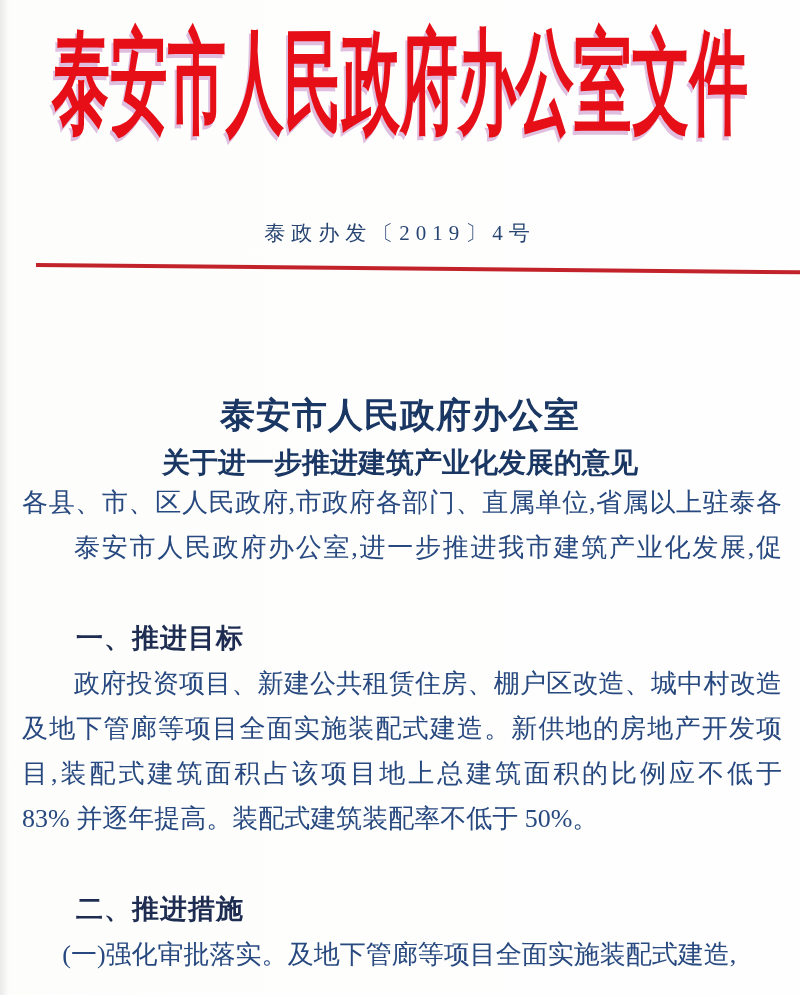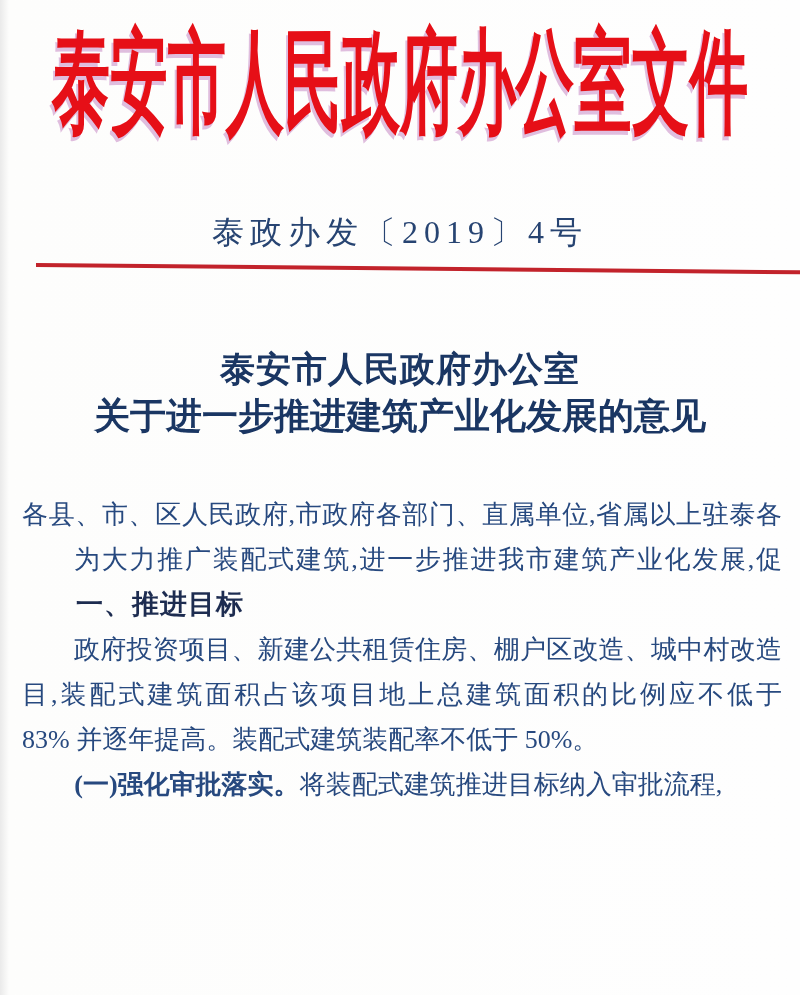--- a/index.html
+++ b/index.html
@@ -27,89 +27,92 @@
     white-space: nowrap;
     letter-spacing: 0px;
     transform: scale(1.0, 1.95);
     transform-origin: center center;
     text-shadow: -2px 2px 0 rgba(146, 26, 142, 0.28);
     font-family: "Liberation Serif", "DejaVu Serif", serif;
   }
   
   .docnum {
     position: absolute;
-    top: 211px; left: 0; width: 100%;
+    top: 219px; left: 0; width: 100%;
     text-align: center;
-    font-size: 32px;
+    font-size: 21px;
     letter-spacing: 6px;
     font-weight: 500;
   }
   
   .red-rule {
     position: absolute;
     top: 263px; left: 36px; right: -4px;
     height: 4px;
     transform: rotate(0.55deg);
     transform-origin: left center;
   }
   
   .title-block {
     position: absolute;
     top: 346px; left: 0; width: 100%;
     text-align: center;
     font-weight: bold;
     line-height: 47px;
   }
   .title-line1 { font-size: 35px; letter-spacing: 1px; }
-  .title-line2 { font-size: 36px; }
+  .title-line2 { font-size: 28px; }
   
   .doc-body {
     position: absolute;
-    top: 492px; left: 22px; right: 18px;
+    top: 480px; left: 22px; right: 18px;
     font-size: 26px;
     line-height: 45px;
   }
   .bline { min-height: 45px; }
   .jfull { text-align: justify; text-align-last: justify; }
   .ind2  { text-indent: 2em; }
   .ind15 { text-indent: 1.55em; }
   .heading {
     font-weight: bold;
     font-family: "Liberation Sans", "DejaVu Sans", sans-serif;
     font-size: 27px;
     letter-spacing: 1px;
+    margin-top: 46px;
   }
-  .lead { font-weight: bold; margin-left: 12px; }
+  .lead { font-weight: normal; }
 </style>
 </head>
 <body>
 
 <div class="page">
 
   <div class="banner">
     <div class="banner-text" style="color:#e60f17;">泰安市人民政府办公室文件</div>
   </div>
 
   <div class="docnum" style="color:#274472;">泰政办发〔2019〕4号</div>
 
   <div class="red-rule" style="background:#c2232b;"></div>
 
-  <div class="title-block" style="color:#1a3663;">
+  <div class="title-block" style="color:#1a3663;margin-top:46px;">
     <div class="title-line1">泰安市人民政府办公室</div>
     <div class="title-line2">关于进一步推进建筑产业化发展的意见</div>
   </div>
 
   <div class="doc-body" style="color:#27497f;">
     <div class="bline jfull">各县、市、区人民政府,市政府各部门、直属单位,省属以上驻泰各</div>
 
-    <div class="bline jfull ind2">为大力推广装配式建筑,进一步推进我市建筑产业化发展,促</div>
+    <div class="bline jfull ind2">泰安市人民政府办公室,进一步推进我市建筑产业化发展,促</div>
 
     <div class="bline heading ind2" style="color:#1d2c50;">一、推进目标</div>
     <div class="bline jfull ind2">政府投资项目、新建公共租赁住房、棚户区改造、城中村改造</div>
+    <div class="bline jfull">及地下管廊等项目全面实施装配式建造。新供地的房地产开发项</div>
     <div class="bline jfull">目,装配式建筑面积占该项目地上总建筑面积的比例应不低于</div>
     <div class="bline">83% 并逐年提高。装配式建筑装配率不低于 50%。</div>
 
+    <div class="bline heading ind2" style="color:#1d2c50;">二、推进措施</div>
     <div class="bline ind15">
-      <span class="lead">(一)强化审批落实。</span><span>将装配式建筑推进目标纳入审批流程,</span>
+      <span class="lead">(一)强化审批落实。</span><span>及地下管廊等项目全面实施装配式建造,</span>
     </div>
   </div>
 
 </div>
 
 </body></html>

